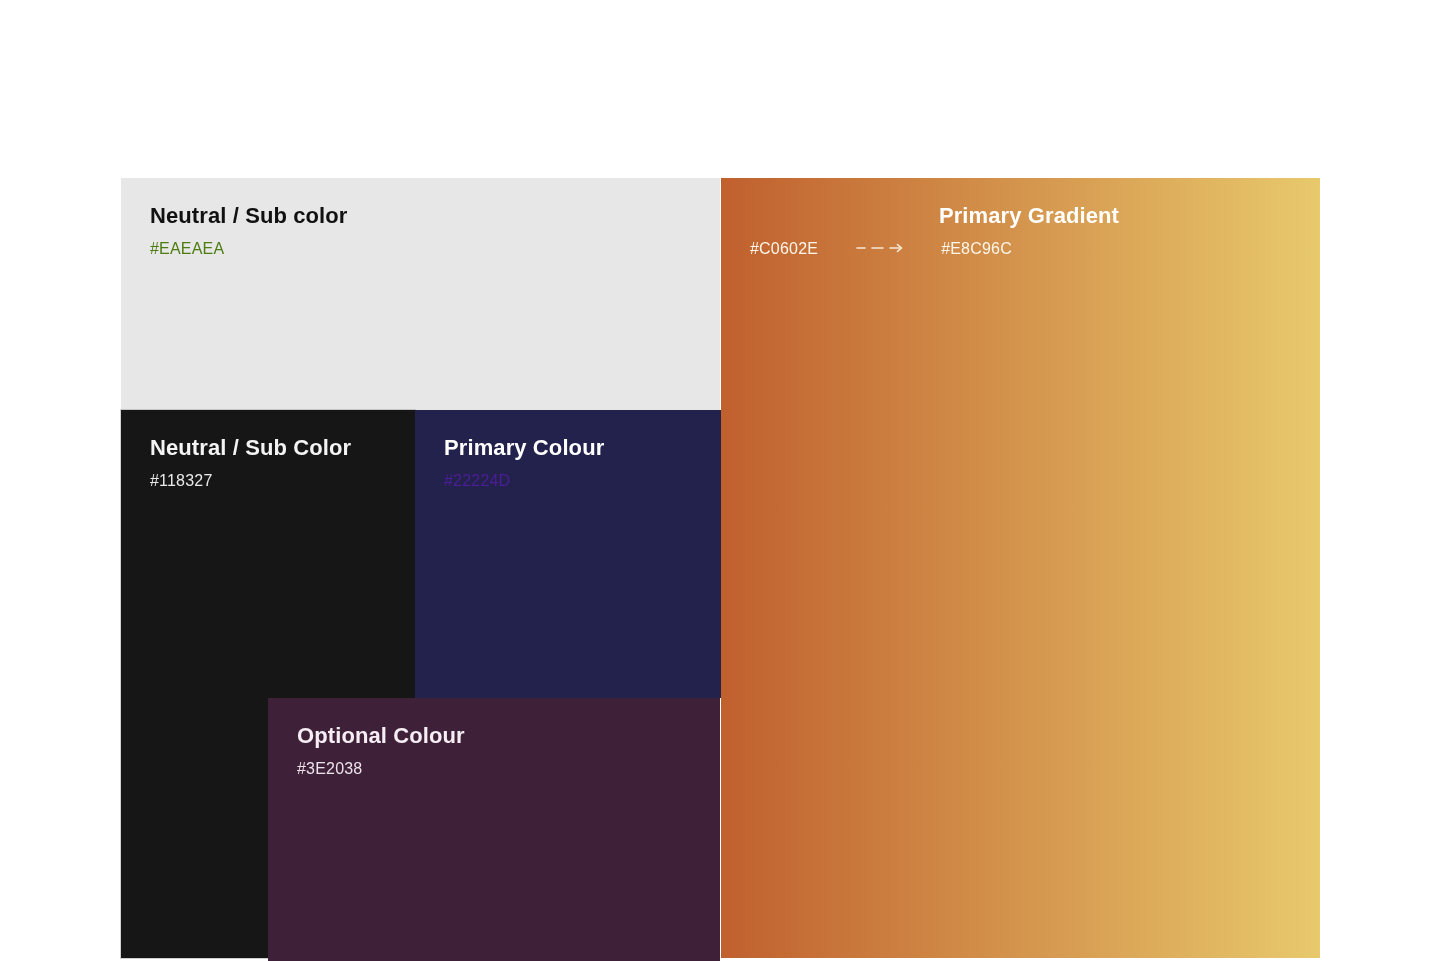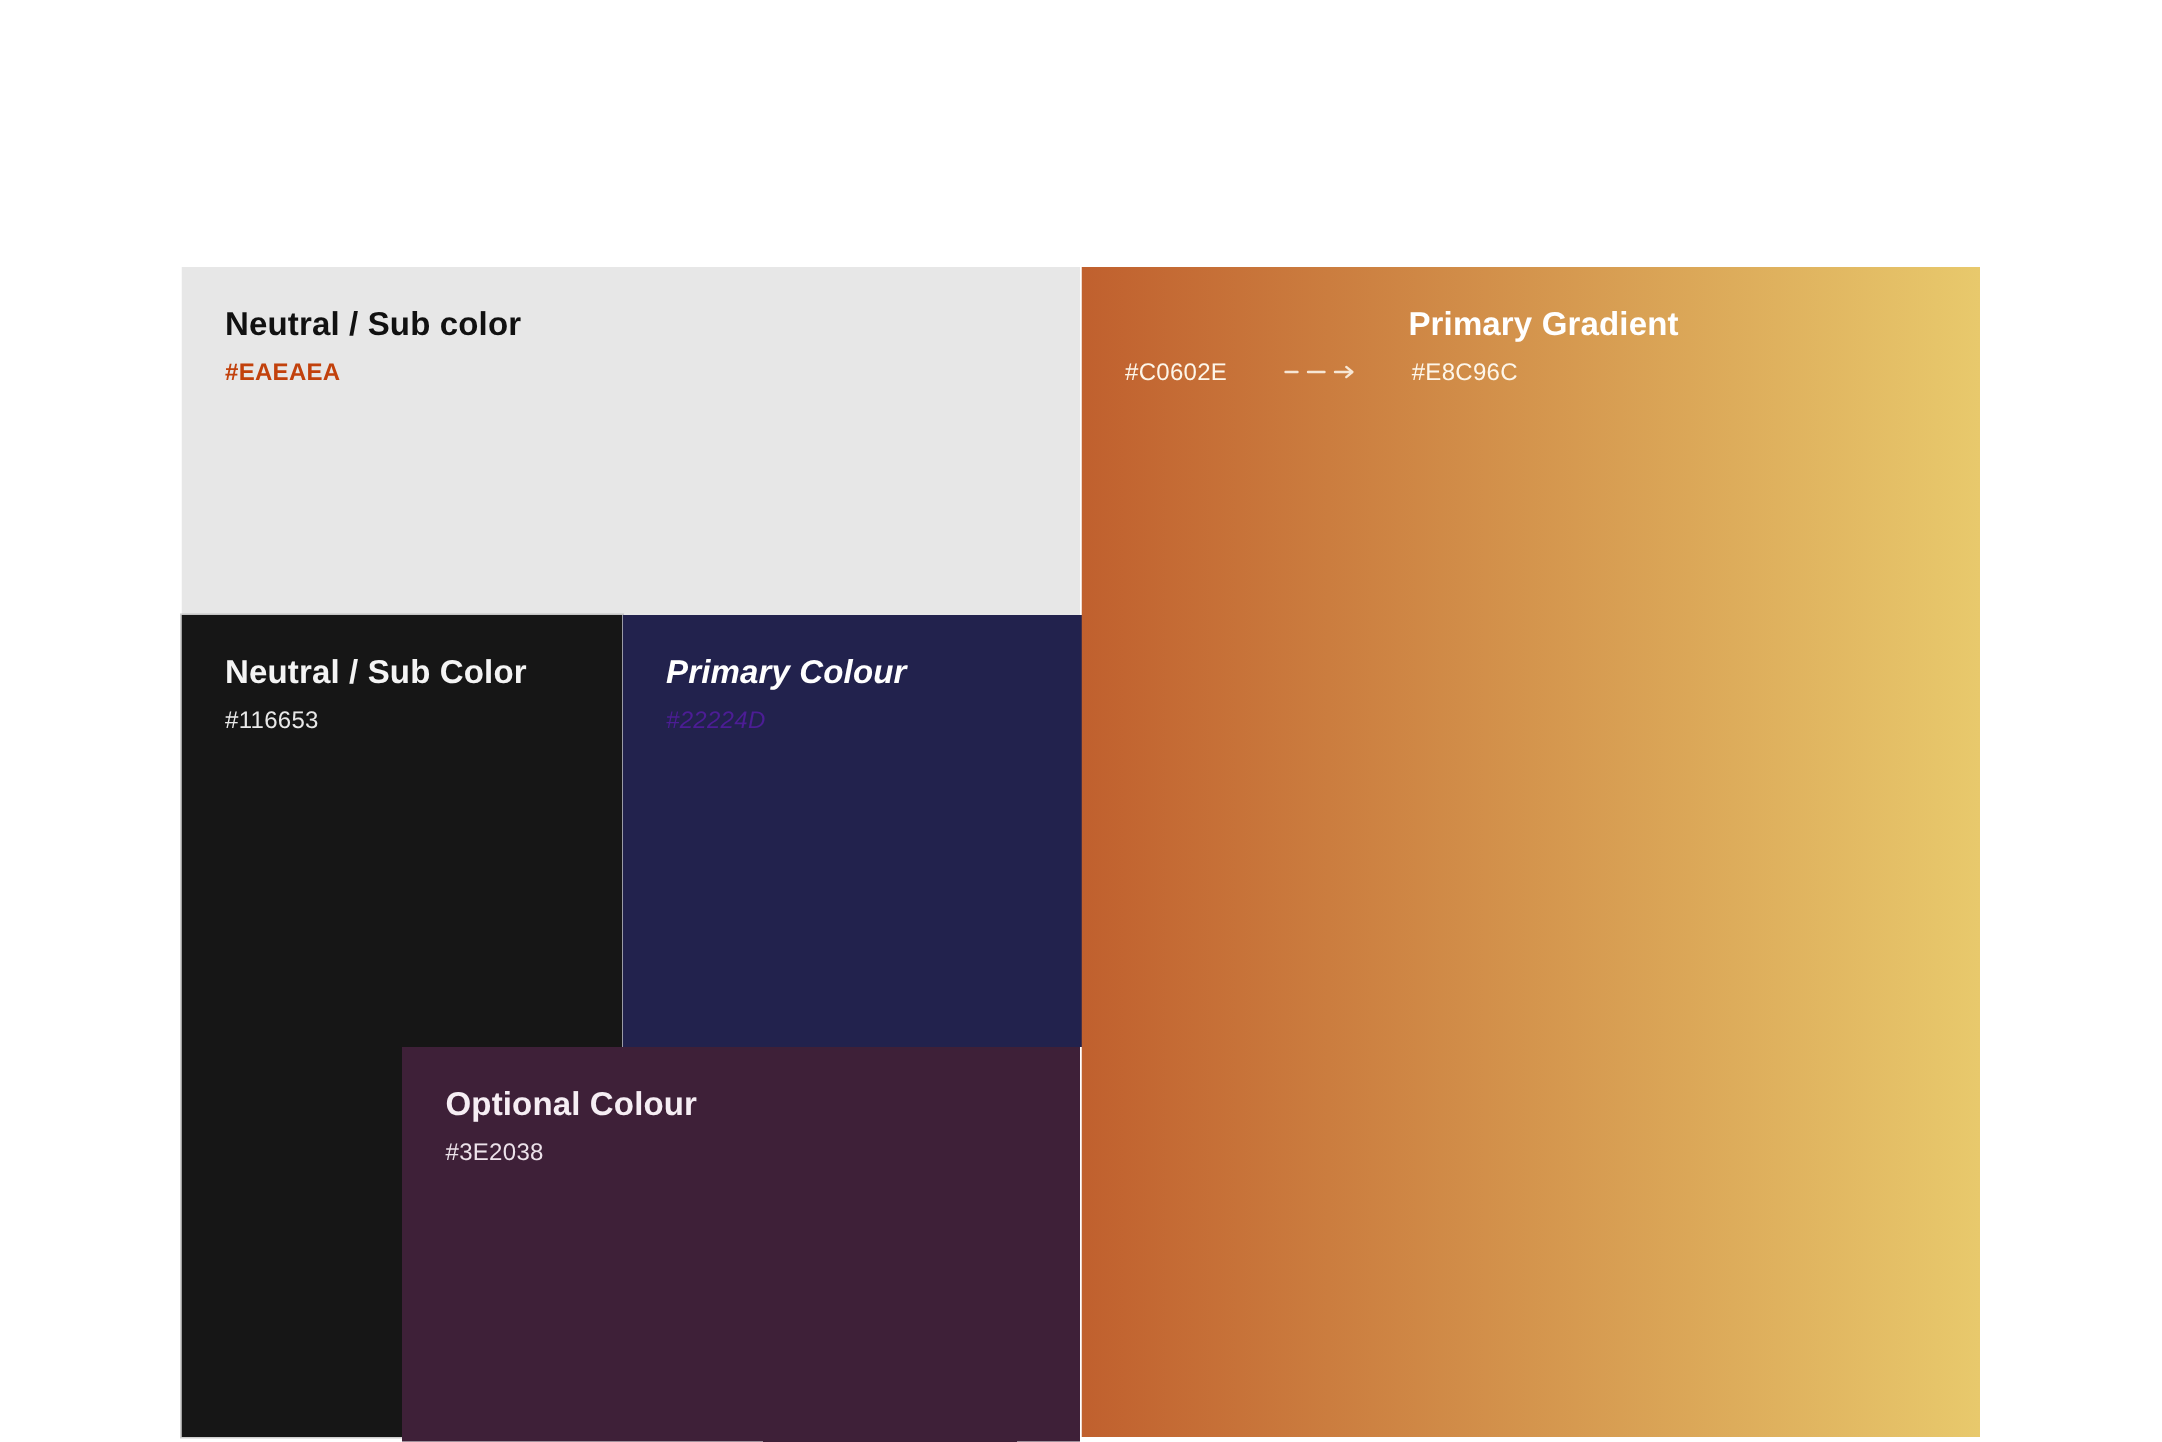--- a/index.html
+++ b/index.html
@@ -58,41 +58,40 @@
 
   
   #swatch-neutral-light {
     left: 121px;
     top: 178px;
     width: 599px;
     height: 232px;
   }
   #swatch-neutral-light .swatch-body { background: #e7e7e7; }
   #swatch-neutral-light .swatch-title { color: #111111; }
-  #swatch-neutral-light .swatch-hex   { color: #c2410c; font-weight: bold; }
+  #swatch-neutral-light .swatch-hex   { color: #4d7c0f; }
 
   
   #swatch-neutral-dark {
     left: 121px;
     top: 410px;
     width: 294px;
     height: 548px;
     box-shadow: 0 0 0 1px rgba(170,170,170,0.55);
   }
   #swatch-neutral-dark .swatch-body { background: #161616; }
   #swatch-neutral-dark .swatch-title { color: #f4f4f4; }
   #swatch-neutral-dark .swatch-hex   { color: #e9e9e9; }
 
   
   #swatch-primary {
     left: 415px;
     top: 410px;
     width: 317px;
     height: 288px;
-    font-style: italic;
   }
   #swatch-primary .swatch-body { background: #22224d; }
   #swatch-primary .swatch-title { color: #ffffff; }
   #swatch-primary .swatch-hex   { color: #4c1d95; }
 
   
   #swatch-optional {
     left: 268px;
     top: 698px;
     width: 452px;
@@ -139,21 +138,21 @@
     <div class="swatch-text">
       <p class="swatch-title">Neutral / Sub color</p>
       <p class="swatch-hex">#EAEAEA</p>
     </div>
   </div>
 
   <div class="swatch" id="swatch-neutral-dark">
     <div class="swatch-body"></div>
     <div class="swatch-text">
       <p class="swatch-title">Neutral / Sub Color</p>
-      <p class="swatch-hex">#116653</p>
+      <p class="swatch-hex">#118327</p>
     </div>
   </div>
 
   <div class="swatch" id="swatch-primary">
     <div class="swatch-body"></div>
     <div class="swatch-text">
       <p class="swatch-title">Primary Colour</p>
       <p class="swatch-hex">#22224D</p>
     </div>
   </div>

